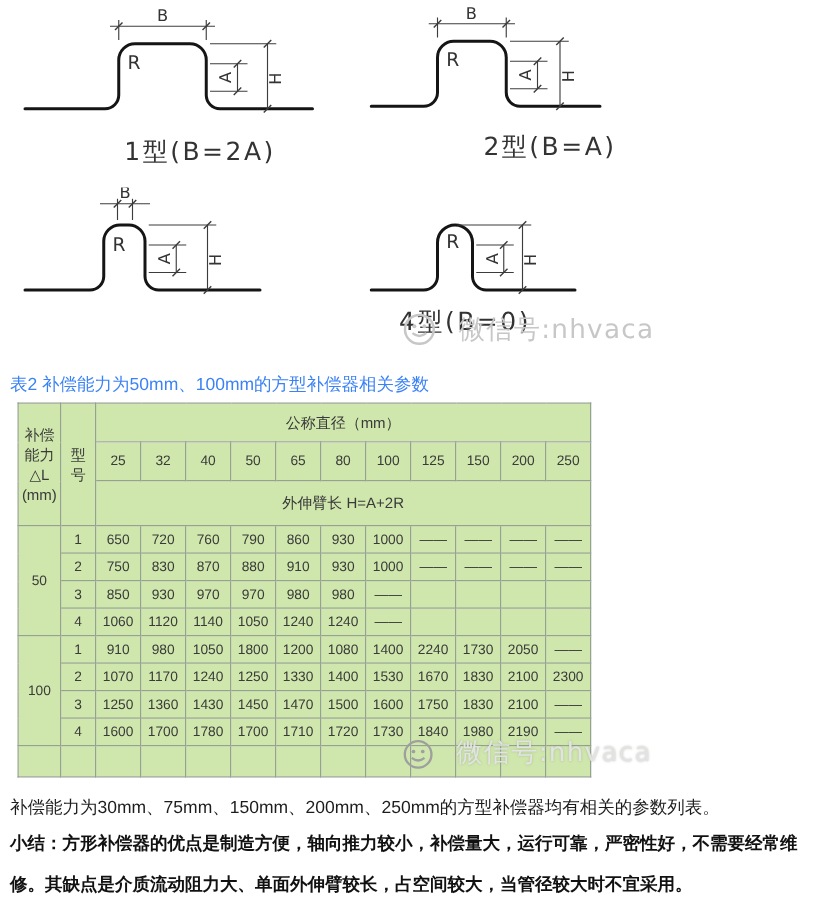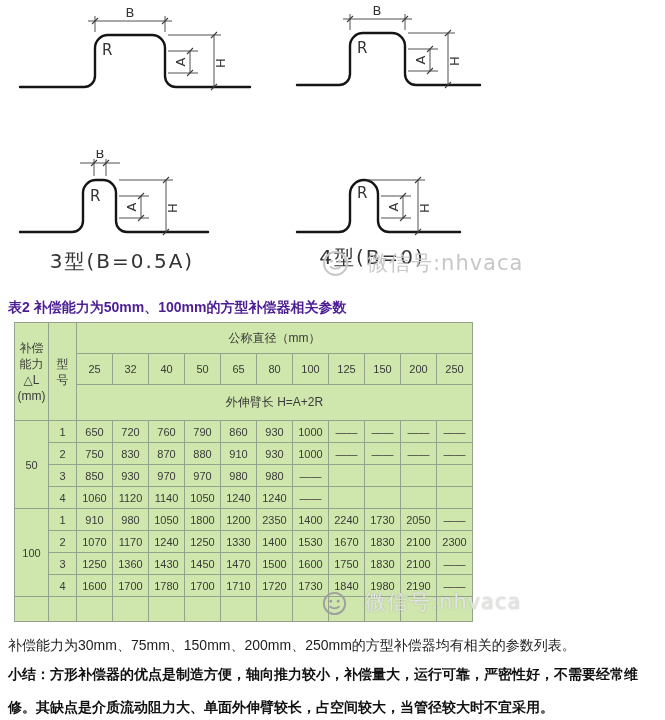--- a/index.html
+++ b/index.html
@@ -18,21 +18,21 @@
            letter-spacing:2px;font-family:"DejaVu Sans",sans-serif;}
 
   
   .wm{position:absolute;display:flex;align-items:flex-end;gap:18px;z-index:6;pointer-events:none;}
   .wm svg{display:block;}
   .wm .wmtxt{font-size:21px;letter-spacing:1px;font-family:"DejaVu Sans",sans-serif;}
   .wm1 .wmtxt{color:#c7c7c7;}
   .wm2 .wmtxt{color:#e3e3e3;text-shadow:0 0 2px rgba(120,130,110,.45);}
 
   
-  .tbl-title{position:absolute;left:8px;top:299px;font-size:14px;color:#4c1d95;font-weight:bold;}
+  .tbl-title{position:absolute;left:8px;top:299px;font-size:14px;color:#3b82f6;}
   table.params{position:absolute;left:14px;top:322px;border-collapse:collapse;
                table-layout:fixed;width:458px;}
   table.params td,table.params th{border:1px solid #94a38c;background:#cfe7ac;
       font-weight:normal;text-align:center;vertical-align:middle;color:#3a3a3a;
       padding:0;overflow:hidden;}
   th.cap-h{white-space:pre-line;font-size:12px;line-height:16px;}
   th.type-h{white-space:pre-line;font-size:12px;line-height:16px;}
   th.span-h{font-size:12px;height:30px;}
   th.dia-h{font-size:11px;height:30px;}
   th.arm-h{font-size:12px;height:35px;margin-left:48px;}
@@ -67,20 +67,21 @@
       <line class="tick" x1="193" y1="85" x2="199" y2="79"></line>
       <text class="dimtxt" x="205" y="60" text-anchor="middle" transform="rotate(-90 205 58)">H</text>
       <line class="dim" x1="150" y1="46" x2="180" y2="46"></line>
       <line class="dim" x1="150" y1="68" x2="180" y2="68"></line>
       <line class="dim" x1="172" y1="46" x2="172" y2="68"></line>
       <line class="tick" x1="169" y1="49" x2="175" y2="43"></line>
       <line class="tick" x1="169" y1="71" x2="175" y2="65"></line>
       <text class="dimtxt" x="164" y="60" text-anchor="middle" transform="rotate(-90 164 57)">A</text>
     </svg>
   </div>
+  <div class="caption" style="left:60px;top:108px;">1型(B=2A)</div>
 
   <div class="diag" style="left:295px;top:3px;">
     <svg width="235" height="95" viewBox="0 0 235 95">
       <path class="pipe" d="M 2 82 H 44 A 11 11 0 0 0 55 71 V 43 A 13 13 0 0 1 68 30 H 97 A 13 13 0 0 1 110 43 V 71 A 11 11 0 0 0 121 82 H 185"></path>
       <line class="dim" x1="55" y1="27" x2="55" y2="11"></line>
       <line class="dim" x1="110" y1="27" x2="110" y2="11"></line>
       <line class="dim" x1="48" y1="16" x2="117" y2="16"></line>
       <line class="tick" x1="52" y1="19" x2="58" y2="13"></line>
       <line class="tick" x1="107" y1="19" x2="113" y2="13"></line>
       <text class="dimtxt" x="82" y="12" text-anchor="middle">B</text>
@@ -91,20 +92,21 @@
       <line class="tick" x1="150" y1="85" x2="156" y2="79"></line>
       <text class="dimtxt" x="162" y="60" text-anchor="middle" transform="rotate(-90 162 58)">H</text>
       <line class="dim" x1="113" y1="46" x2="143" y2="46"></line>
       <line class="dim" x1="113" y1="68" x2="143" y2="68"></line>
       <line class="dim" x1="135" y1="46" x2="135" y2="68"></line>
       <line class="tick" x1="132" y1="49" x2="138" y2="43"></line>
       <line class="tick" x1="132" y1="71" x2="138" y2="65"></line>
       <text class="dimtxt" x="127" y="60" text-anchor="middle" transform="rotate(-90 127 57)">A</text>
     </svg>
   </div>
+  <div class="caption" style="left:340px;top:104px;">2型(B=A)</div>
 
   <div class="diag" style="left:18px;top:150px;">
     <svg width="235" height="95" viewBox="0 0 235 95">
       <path class="pipe" d="M 2 82 H 54 A 11 11 0 0 0 65 71 V 43 A 13 13 0 0 1 78 30 H 85 A 13 13 0 0 1 98 43 V 71 A 11 11 0 0 0 109 82 H 190"></path>
       <line class="dim" x1="76" y1="26" x2="76" y2="9"></line>
       <line class="dim" x1="88" y1="26" x2="88" y2="9"></line>
       <line class="dim" x1="62" y1="13" x2="102" y2="13"></line>
       <line class="tick" x1="73" y1="16" x2="79" y2="10"></line>
       <line class="tick" x1="85" y1="16" x2="91" y2="10"></line>
       <text class="dimtxt" x="82" y="8" text-anchor="middle">B</text>
@@ -115,21 +117,20 @@
       <line class="tick" x1="145" y1="85" x2="151" y2="79"></line>
       <text class="dimtxt" x="157" y="60" text-anchor="middle" transform="rotate(-90 157 58)">H</text>
       <line class="dim" x1="101" y1="46" x2="131" y2="46"></line>
       <line class="dim" x1="101" y1="68" x2="131" y2="68"></line>
       <line class="dim" x1="123" y1="46" x2="123" y2="68"></line>
       <line class="tick" x1="120" y1="49" x2="126" y2="43"></line>
       <line class="tick" x1="120" y1="71" x2="126" y2="65"></line>
       <text class="dimtxt" x="115" y="60" text-anchor="middle" transform="rotate(-90 115 57)">A</text>
     </svg>
   </div>
-  <div class="caption" style="left:22px;top:248px;">3型(B=0.5A)</div>
 
   <div class="diag" style="left:295px;top:150px;">
     <svg width="235" height="95" viewBox="0 0 235 95">
       <path class="pipe" d="M 2 82 H 44 A 11 11 0 0 0 55 71 V 44 A 14 14 0 0 1 83 44 V 71 A 11 11 0 0 0 94 82 H 165"></path>
       <text class="rtxt" x="62" y="48">R</text>
       <line class="dim" x1="71" y1="30" x2="130" y2="30"></line>
       <line class="dim" x1="123" y1="30" x2="123" y2="82"></line>
       <line class="tick" x1="120" y1="33" x2="126" y2="27"></line>
       <line class="tick" x1="120" y1="85" x2="126" y2="79"></line>
       <text class="dimtxt" x="132" y="60" text-anchor="middle" transform="rotate(-90 132 58)">H</text>
@@ -257,21 +258,21 @@
           <td class="num-cell"></td>
         </tr>
         <tr>
           <td rowspan="4" class="cap-cell">100</td>
           <td class="type-cell">1</td>
           <td class="num-cell">910</td>
           <td class="num-cell">980</td>
           <td class="num-cell">1050</td>
           <td class="num-cell">1800</td>
           <td class="num-cell">1200</td>
-          <td class="num-cell">2350</td>
+          <td class="num-cell">1080</td>
           <td class="num-cell">1400</td>
           <td class="num-cell">2240</td>
           <td class="num-cell">1730</td>
           <td class="num-cell">2050</td>
           <td class="num-cell">——</td>
         </tr>
         <tr>
           <td class="type-cell">2</td>
           <td class="num-cell">1070</td>
           <td class="num-cell">1170</td>

